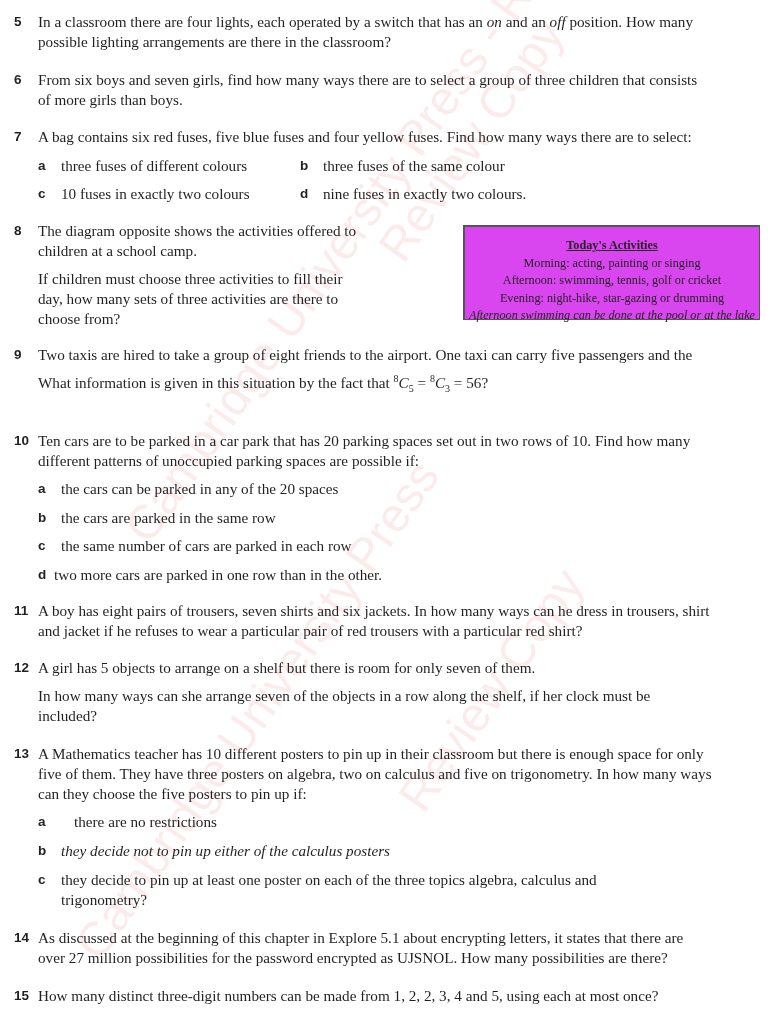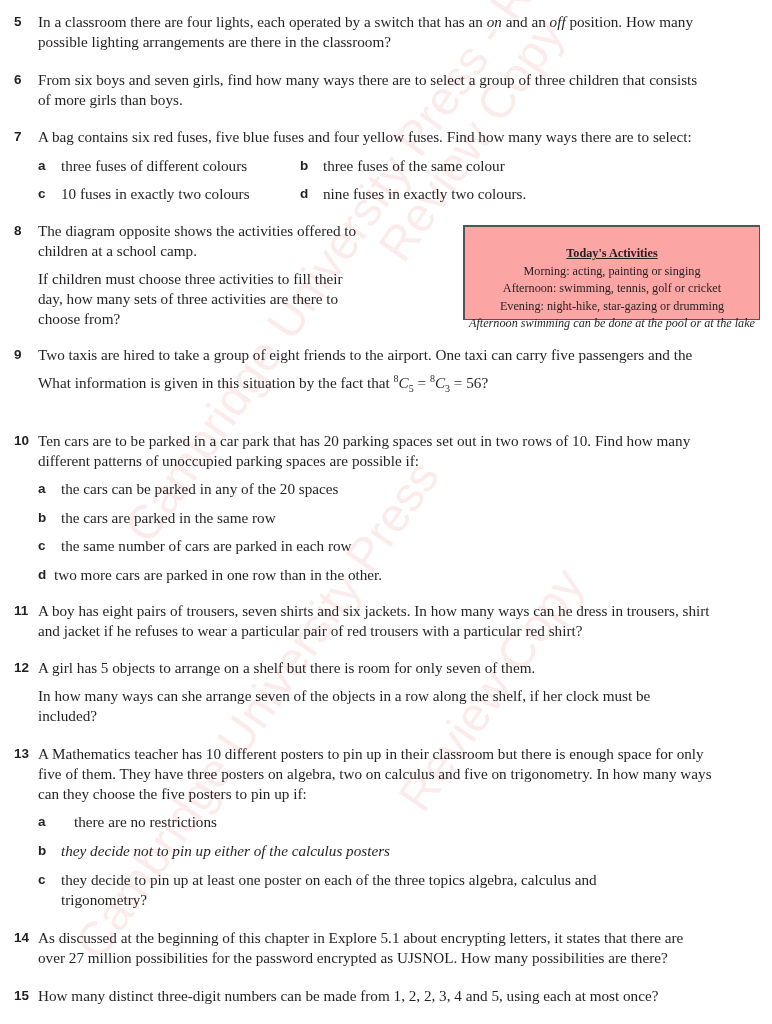--- a/index.html
+++ b/index.html
@@ -22,22 +22,22 @@
   .para { display:block; }
   .gap { height:8px; }
   .sub { position:absolute; }
   .sublabel {
     position:absolute; font-family:"Liberation Sans", "DejaVu Sans", sans-serif;
     font-weight:bold; font-size:13.5px;
   }
   .subtext { position:absolute; white-space:nowrap; }
   .activity-box {
     position:absolute; left:463px; top:225px; width:297px; height:95px;
-    background:#fca5a5; border:1px solid #555; border-left-width:2px; border-top-width:2px;
-    text-align:center; font-size:12.2px; line-height:17.5px; box-sizing:border-box; padding-top:18px;
+    background:#d946ef; border:1px solid #555; border-left-width:2px; border-top-width:2px;
+    text-align:center; font-size:12.2px; line-height:17.5px; box-sizing:border-box; padding-top:10px;
   }
   .box-title { font-weight:bold; text-decoration:underline; }
   .box-note { font-style:italic; }
   i { font-style:italic; }
   .sup { font-size:10px; vertical-align:super; line-height:0; }
   .subs { font-size:10px; vertical-align:sub; line-height:0; }
 </style>
 </head>
 <body>
 

